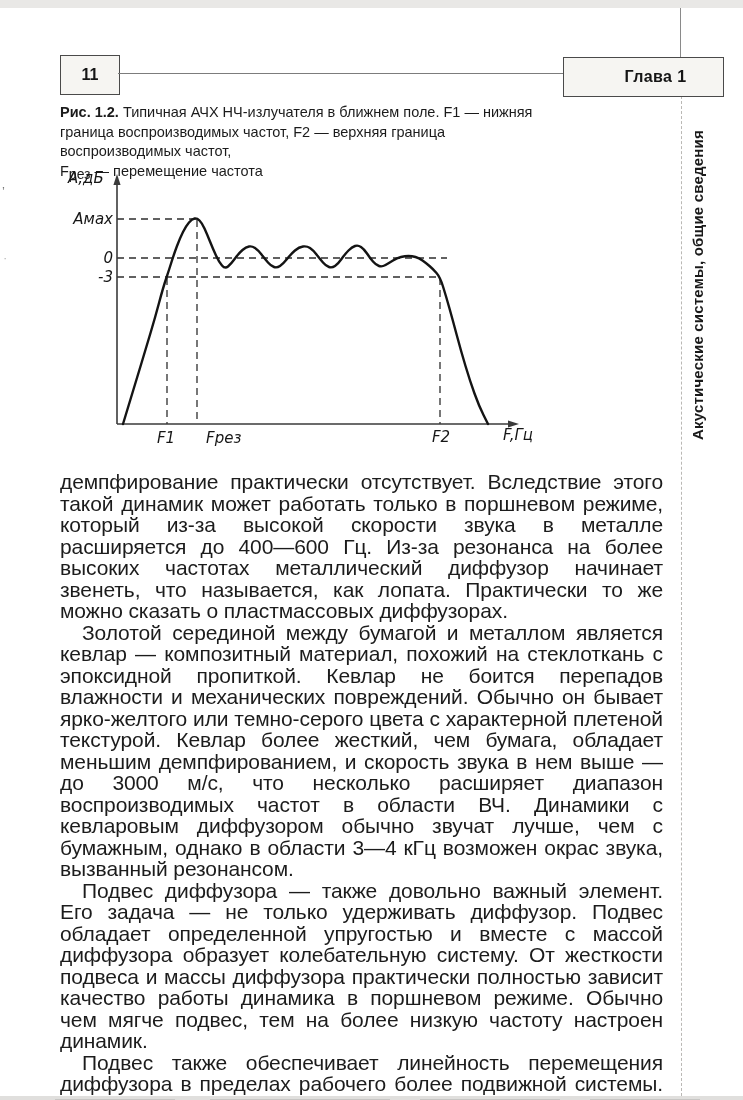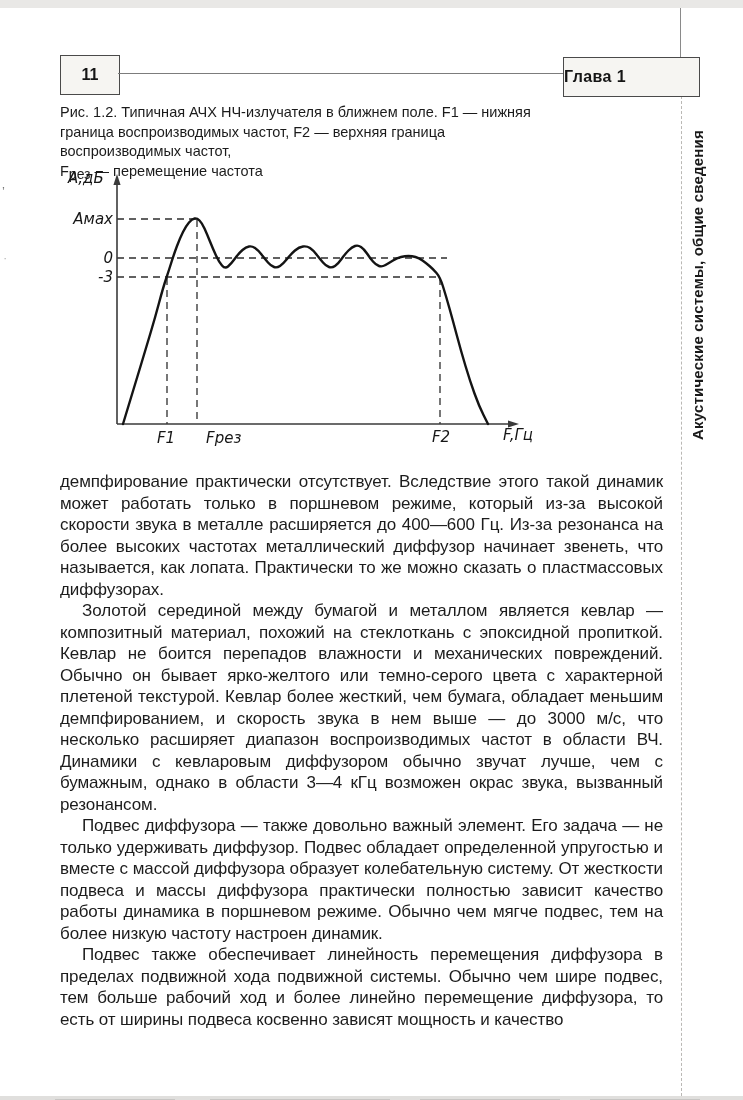--- a/index.html
+++ b/index.html
@@ -15,23 +15,24 @@
     display:flex;align-items:center;justify-content:center;
     font-weight:700;font-size:16px;color:#151515;
   }
   .header-rule{
     position:absolute;left:118px;top:65px;width:446px;height:0;
     border-top:1.6px solid #7c7c7c;
   }
   .chapter-box{
     position:absolute;left:563px;top:49px;width:135px;height:38px;
     border:1.6px solid #4a4a4a;background:#f6f5f2;
-    display:flex;align-items:center;
+    display:flex;align-items:center;justify-content:center;
     font-weight:700;font-size:16px;letter-spacing:.4px;color:#151515;
     z-index:2;
+    padding-left:24px;
   }
   
   .edge-line-top{
     position:absolute;left:680px;top:0;width:0;height:50px;
     border-left:1.4px solid #8a8a8a;
   }
   .edge-line{
     position:absolute;left:681px;top:88px;width:0;height:1000px;
     border-left:1.4px dashed #a9a7a3;opacity:.8;
   }
@@ -40,37 +41,37 @@
     position:absolute;left:697px;top:277px;
     transform:translate(-50%,-50%) rotate(-90deg);
     white-space:nowrap;font-weight:700;font-size:15px;color:#1a1a1a;
     letter-spacing:.2px;
   }
   
   .caption{
     position:absolute;left:60px;top:95px;width:500px;
     font-size:14.5px;line-height:19.5px;color:#1b1b1b;
   }
-  .caption .b{font-weight:400;}
+  .caption .b{font-weight:700;}
   .caption sub{font-size:14px;vertical-align:-3px;}
   
   .chart-svg{position:absolute;left:55px;top:158px;}
   .chart-svg text{font-family:"DejaVu Sans",sans-serif;font-style:italic;fill:#161616;}
   .chart-svg .tick{font-size:15px;}
   .chart-svg .axis-lab{font-size:15px;}
   .axis{stroke:#3a3a3a;stroke-width:1.6;fill:none;}
   .arrow{fill:#3a3a3a;stroke:none;}
   .dash{stroke:#2e2e2e;stroke-width:1.3;stroke-dasharray:7 5;fill:none;}
   .curve{stroke:#141414;stroke-width:2.4;fill:none;stroke-linecap:round;stroke-linejoin:round;}
   
   .body-text{
     position:absolute;left:60px;top:463px;width:603px;
   }
   .body-p{
-    margin:0;text-align:justify;font-size:17px;line-height:21.5px;
+    margin:0;text-align:justify;font-size:21px;line-height:21.5px;
     color:#1c1c1c;letter-spacing:-0.1px;
   }
   .body-p.indent{text-indent:22px;}
   .it{}
   
   .artifact{position:absolute;color:#4c4c4c;font-size:13px;opacity:.75;}
   .bottom-band{
     position:absolute;left:0;bottom:0;width:743px;height:12px;
     background:#e0dfdd;
   }
@@ -123,21 +124,21 @@
     <text class="tick" x="111" y="277" text-anchor="middle">F1</text>
     <text class="tick" x="151" y="277" text-anchor="start">Fрез</text>
     <text class="tick" x="386" y="276" text-anchor="middle">F2</text>
     <text class="axis-lab" x="448" y="274">F,Гц</text>
   </svg>
 
   <div class="body-text">
     <p class="body-p"><span>демпфирование практически отсутствует. Вследствие этого такой динамик может работать только в поршневом режиме, который из-за высокой скорости звука в металле расширяется до 400—600 Гц. Из-за резонанса на более высоких частотах металлический диффузор начинает звенеть, что называется, как лопата. Практически то же можно сказать о пластмассовых диффузорах.</span></p>
     <p class="body-p indent"><span>Золотой серединой между бумагой и металлом является кевлар — композитный материал, похожий на стеклоткань с эпоксидной пропиткой. Кевлар не боится перепадов влажности и механических повреждений. Обычно он бывает ярко-желтого или темно-серого цвета с характерной плетеной текстурой. Кевлар более жесткий, чем бумага, обладает меньшим демпфированием, и скорость звука в нем выше — до 3000 м/с, что несколько расширяет диапазон воспроизводимых частот в области ВЧ. Динамики с кевларовым диффузором обычно звучат лучше, чем с бумажным, однако в области 3—4 кГц возможен окрас звука, вызванный резонансом.</span></p>
     <p class="body-p indent"><span>Подвес диффузора — также довольно важный элемент. Его задача — не только удерживать диффузор. Подвес обладает определенной упругостью и вместе с массой диффузора образует </span><span class="it">колебательную систему</span><span>. От жесткости подвеса и массы диффузора практически полностью зависит качество работы динамика в поршневом режиме. Обычно чем мягче подвес, тем на более низкую частоту настроен динамик.</span></p>
-    <p class="body-p indent"><span>Подвес также обеспечивает линейность перемещения диффузора в пределах </span><span class="it">подвижной хода</span><span> подвижной системы. Обычно чем шире подвес, тем больше рабочий ход и более линейно перемещение диффузора, то есть от ширины подвеса косвенно зависят мощность и качество</span></p>
+    <p class="body-p indent"><span>Подвес также обеспечивает линейность перемещения диффузора в пределах </span><span class="it">рабочего более</span><span> подвижной системы. Обычно чем шире подвес, тем больше рабочий ход и более линейно перемещение диффузора, то есть от ширины подвеса косвенно зависят мощность и качество</span></p>
   </div>
 
   <div class="artifact" style="left:2px;top:176px;">’</div>
   <div class="artifact" style="left:3px;top:242px;opacity:.4;">·</div>
   <div class="bottom-band">
     <div class="seg" style="left:55px;width:120px;"></div>
     <div class="seg" style="left:210px;width:180px;"></div>
     <div class="seg" style="left:420px;width:140px;"></div>
     <div class="seg" style="left:590px;width:110px;"></div>
   </div>

